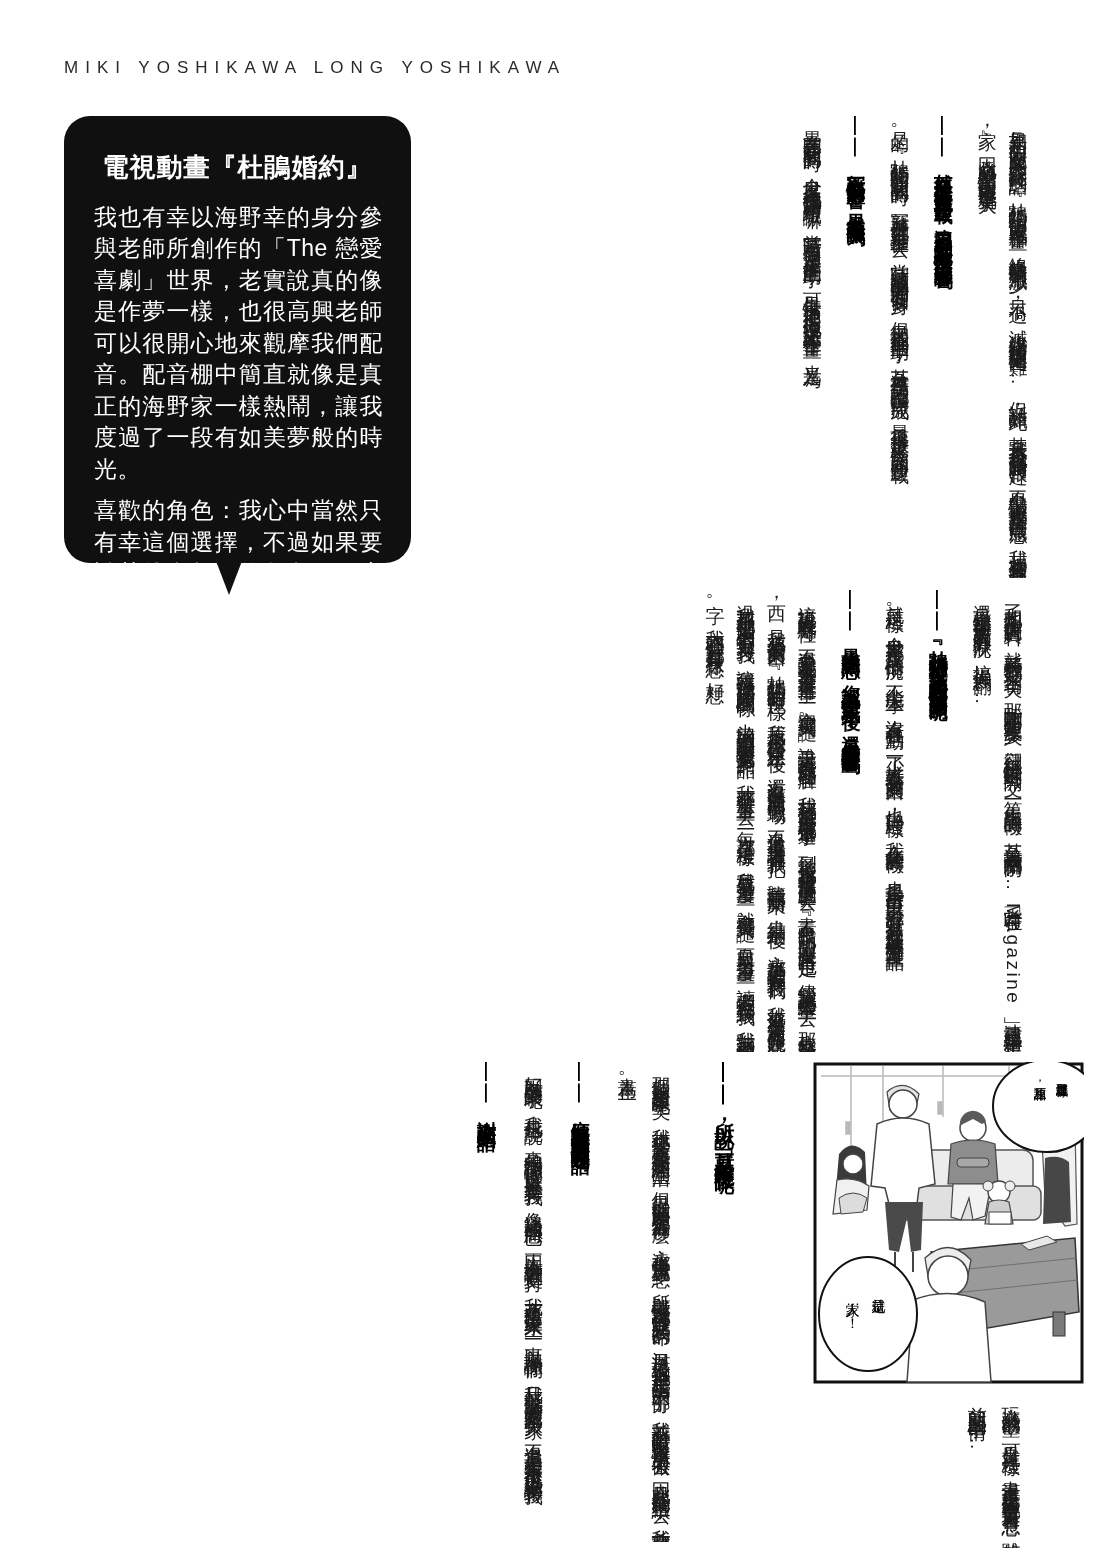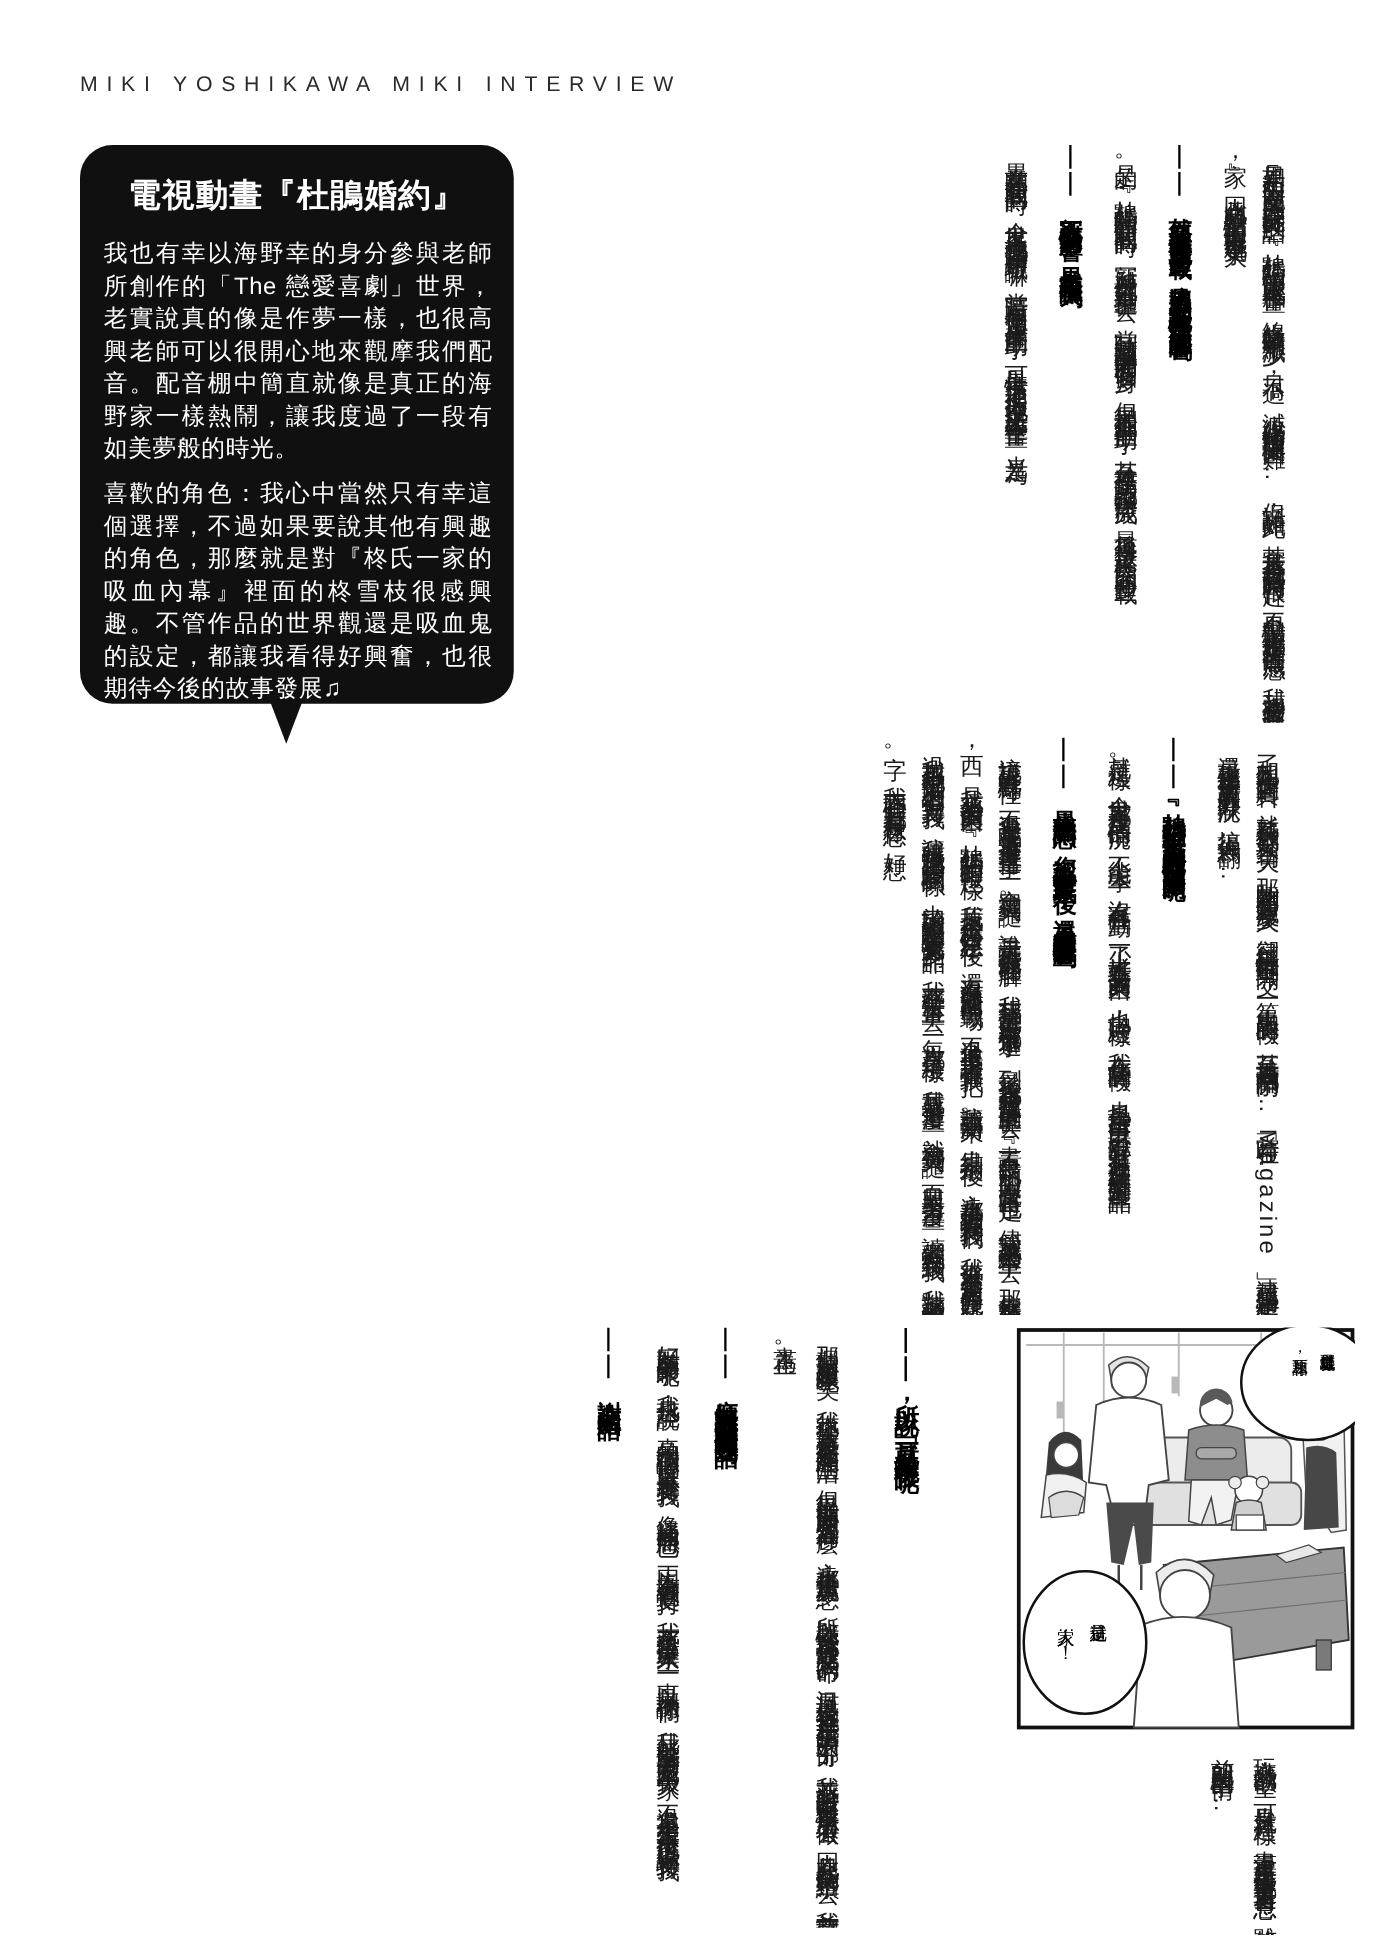--- a/index.html
+++ b/index.html
@@ -30,28 +30,28 @@
   .vband p.q{font-weight:700;color:#000;}
   .top-band{left:415px;top:116px;width:618px;height:462px;}
   .mid-band{left:64px;top:590px;width:964px;height:462px;}
   .bottom-left{left:64px;top:1062px;width:614px;height:480px;line-height:1.78;}
   .bottom-q{left:697px;top:1062px;width:44px;height:480px;font-size:20px;}
   .under-panel{left:748px;top:1392px;width:280px;height:156px;line-height:1.78;}
   
   .va-box{
     position:absolute;left:64px;top:116px;width:347px;height:447px;
     background:#101010;border-radius:26px;color:#fff;
-    padding:1px;box-sizing:border-box;
+    padding:12px;box-sizing:border-box;
   }
   .va-title{
     text-align:center;font-weight:700;font-size:26px;line-height:1.38;
     padding-top:22px;letter-spacing:1px;
   }
   .va-box p{
-    margin:10px 16px 0 18px;font-size:19px;line-height:1.37;
+    margin:10px 16px 0 18px;font-size:23px;line-height:1.37;
     text-align:justify;letter-spacing:0.5px;
   }
   .va-box p.first{margin-top:16px;}
   .va-tail{
     position:absolute;left:152px;top:100%;margin-top:-2px;
     width:0;height:0;
     border-left:13px solid transparent;
     border-right:13px solid transparent;
     border-top:34px solid #101010;
   }
@@ -64,21 +64,21 @@
     writing-mode:vertical-rl;text-orientation:upright;
     font-size:12.5px;fill:#000;font-family:"Liberation Sans",sans-serif;
   }
   .bubble-text.big{font-size:14px;}
 </style>
 </head>
 <body>
 
 <div class="page">
 
-  <div class="header">MIKI YOSHIKAWA MIKI INTERVIEW</div>
+  <div class="header">MIKI YOSHIKAWA LONG YOSHIKAWA</div>
 
   <section class="vband top-band">
     <p class="ans">如果是和『山田魔女』的尾聲部分比較的話，『杜鵑婚約』由於改成電腦作畫，線條數量明顯減少了。只不過，減少線條比增加線條更困難……但話雖如此，其實我本身也有由於時間很趕，不早點習慣電腦作畫不行的焦慮感。我起初本來還打算同時連載『柊氏一家』，因此必須早點習慣的焦慮感也就更大了。</p>
     <p class="q">——然而最後並沒有實現同步連載，這是因為受到「新冠疫情」很大的影響嗎？</p>
     <p class="ans">是的。『杜鵑婚約』開始連載的同時，新冠肺炎也蔓延到全世界去。當時到連載的準備期間有四個多月，但是卻找不到半個助手，甚至連作品第一話都沒辦法完成，最後只得放棄『柊氏一家』的同步連載。</p>
     <p class="q">——新冠疫情的影響，果然真的很大嗎？</p>
     <p class="ans">畢竟在開始連載的同時，全世界各地也接連開始封城了嘛。當時還有一個使用筆來作畫的助手，可是疫情之下連那個人也沒辦法來工作室作畫，光是為</p>
   </section>
 
   <aside class="va-box">

